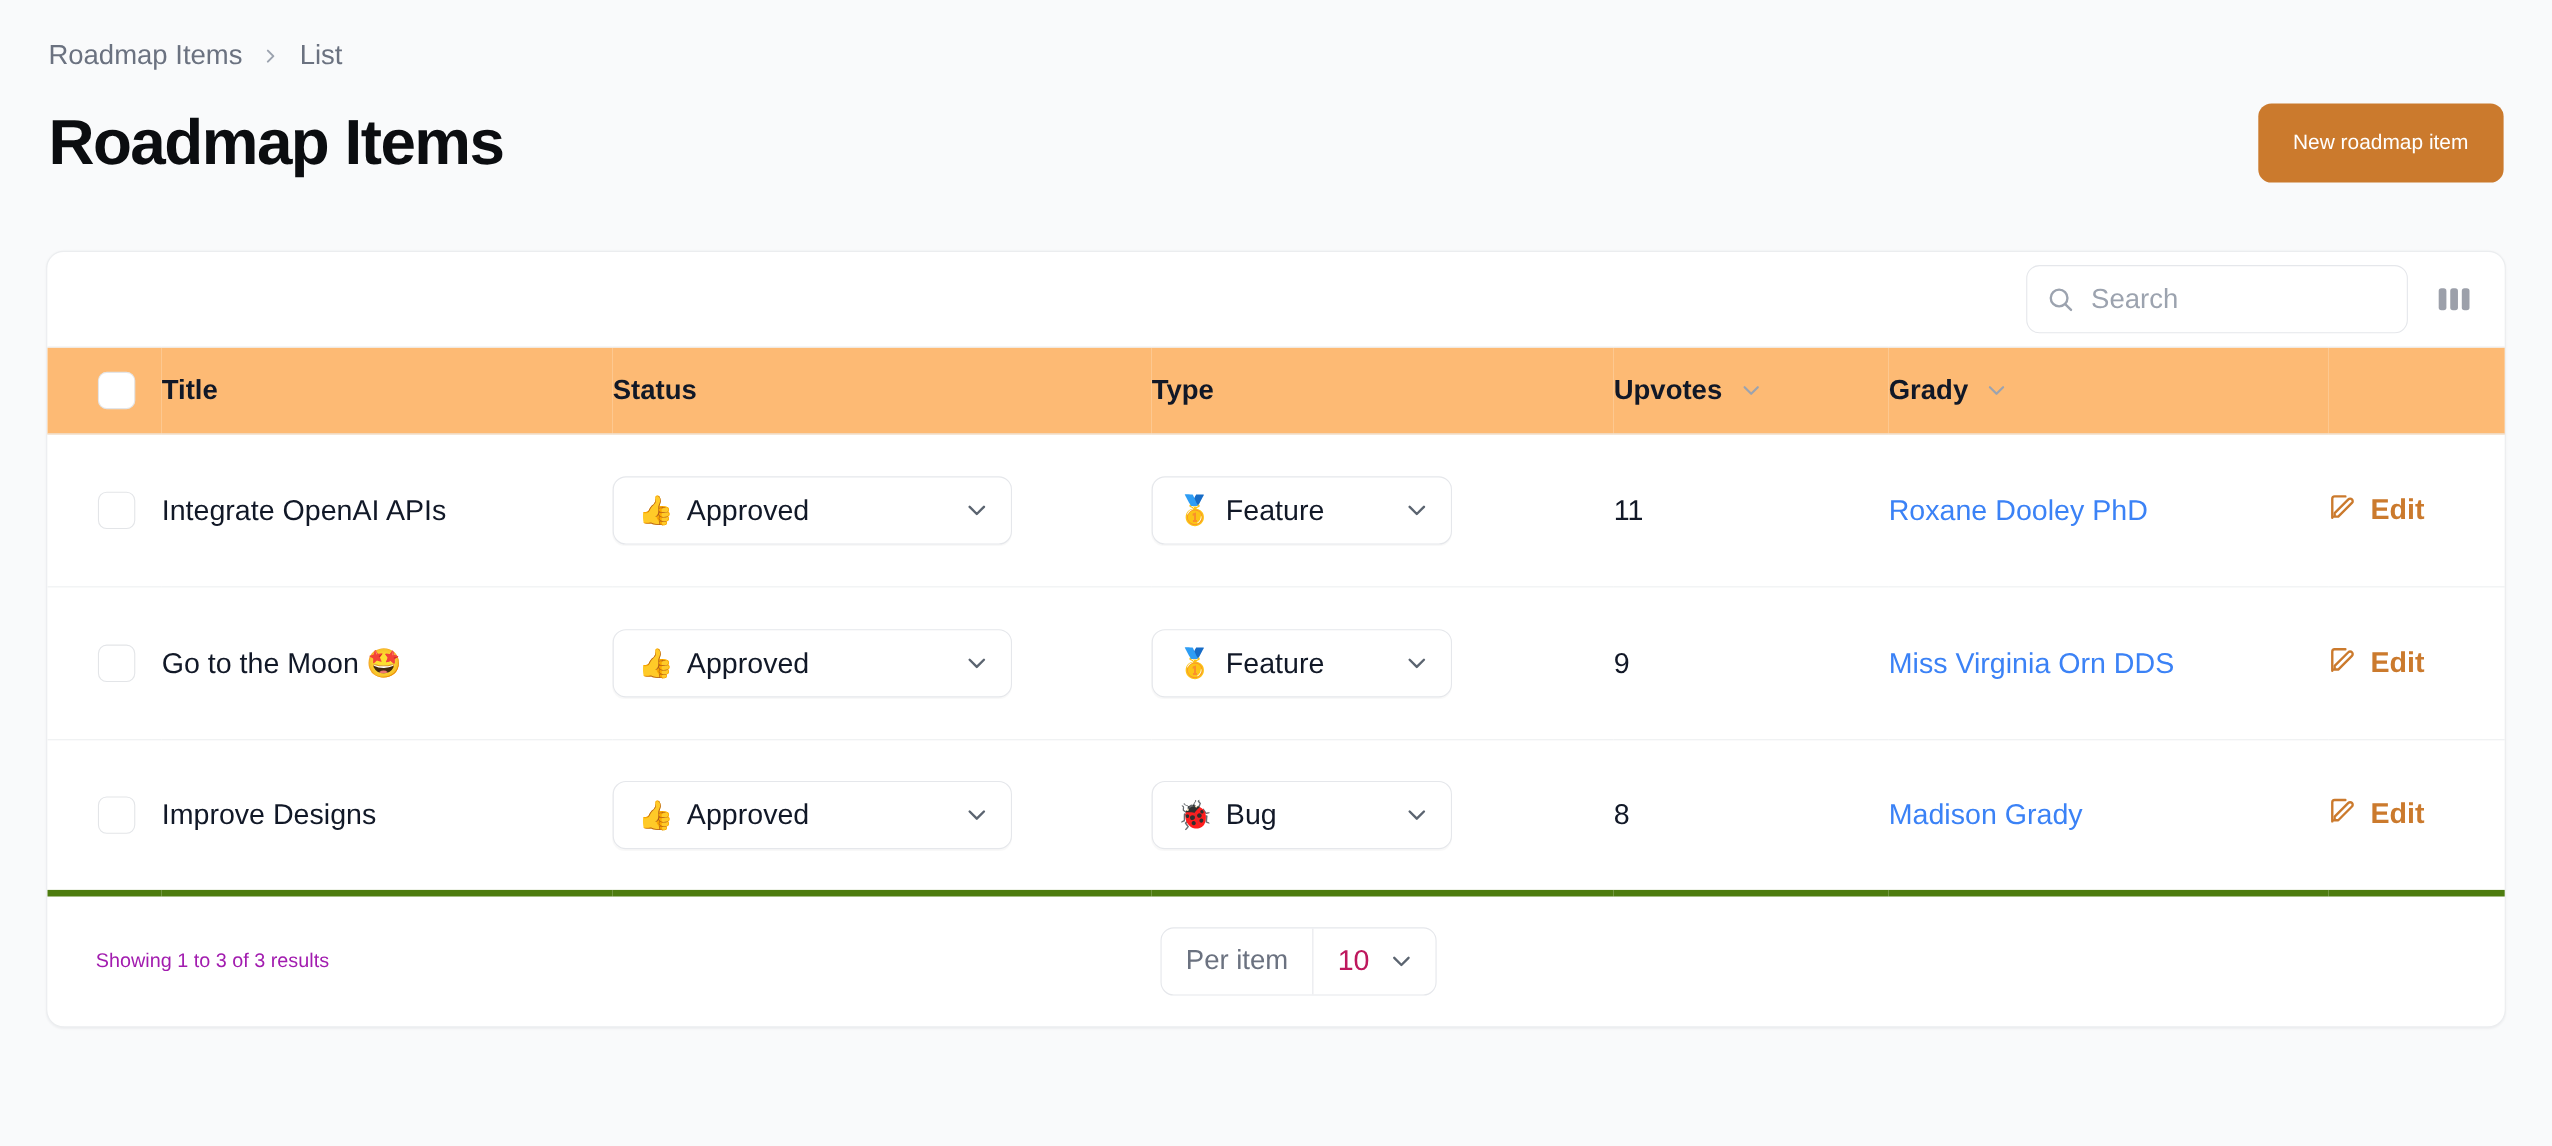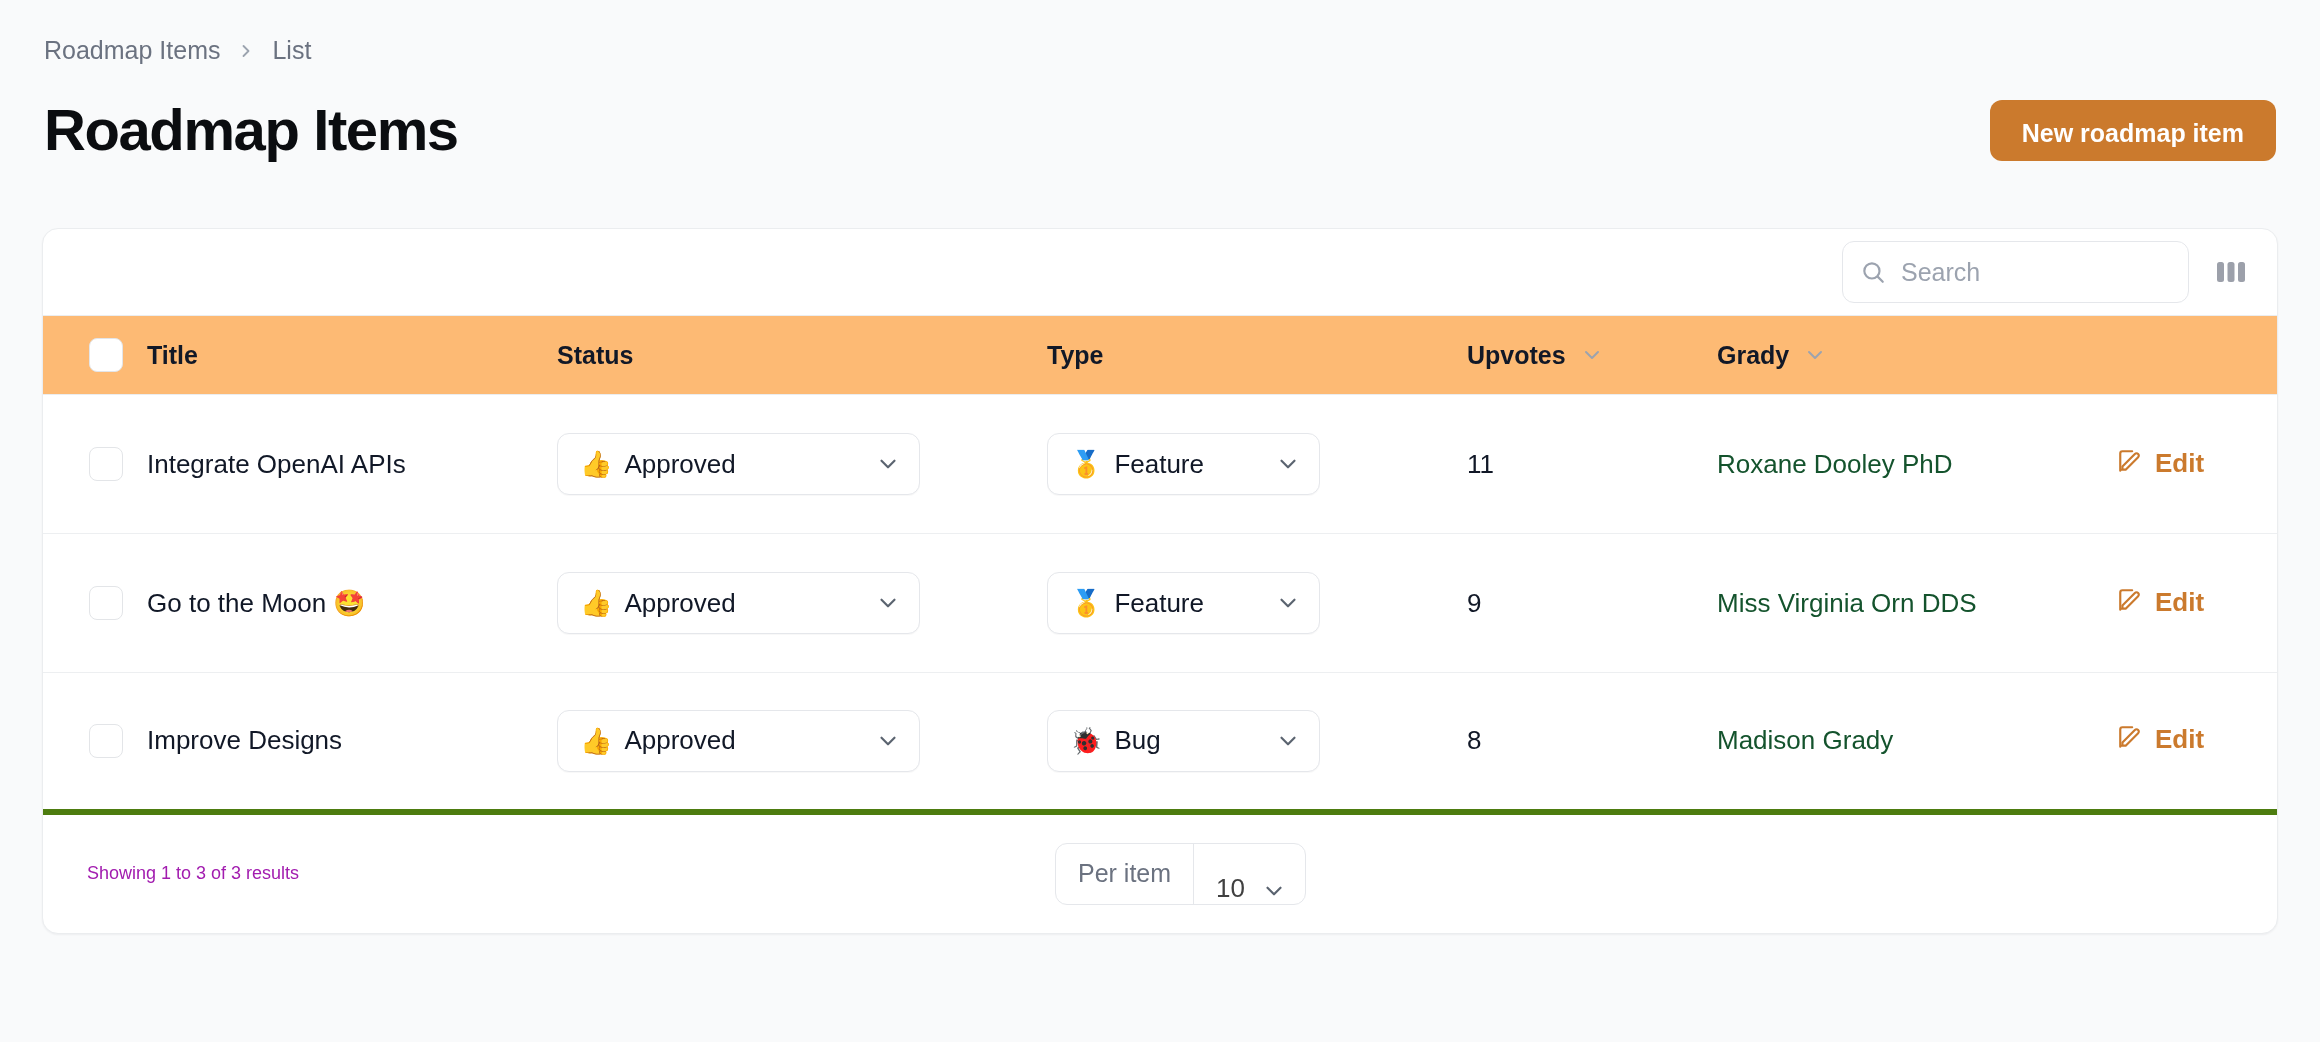--- a/index.html
+++ b/index.html
@@ -28,22 +28,22 @@
     position: absolute; left: 44px; top: 88px;
     width: 2232px; height: 84px;
     display: flex; align-items: center; justify-content: space-between;
   }
   .page-title {
     font-size: 58px; font-weight: 700; color: #0B0D10;
     letter-spacing: -1.4px; line-height: 1;
   }
   .btn-primary {
     background: #CB7A2D; color: #FFFFFF;
-    font-size: 25px; font-weight: 700;
-    padding: 0 32px; height: 61px; line-height: 66px;
+    font-size: 19px; font-weight: 400;
+    padding: 0 32px; height: 72px; line-height: 66px;
     border: none; border-radius: 12px; cursor: pointer;
     white-space: nowrap;
   }
 
   
   .card {
     position: absolute;
     left: 42px; top: 228px;
     width: 2236px;
     background: #FFFFFF;
@@ -142,21 +142,21 @@
   .select-label {
     flex: 1;
     display: flex; align-items: center; gap: 12px;
     font-size: 26px; color: #111827;
     white-space: nowrap;
   }
   .emoji { font-size: 26px; line-height: 1; }
   .chev { display: inline-flex; color: #5B6470; }
 
   .cell-upvotes { font-size: 26px; color: #111827; }
-  .cell-user { font-size: 26px; color: #14532d; }
+  .cell-user { font-size: 26px; color: #3b82f6; }
 
   .edit-link {
     display: inline-flex; align-items: flex-start; gap: 12px;
     color: #CB7A2D; font-size: 26px; font-weight: 600;
     text-decoration: none; cursor: pointer;
   }
   .edit-icon { display: inline-flex; }
 
   
   .card-footer {
@@ -175,23 +175,23 @@
     background: #FFFFFF; overflow: hidden;
   }
   .perpage-label {
     display: flex; align-items: center;
     padding: 0 22px;
     font-size: 25px; color: #6B7280;
     border-right: 1px solid #E5E7EB;
     white-space: nowrap;
   }
   .perpage-value {
-    display: flex; align-items: flex-end; gap: 16px;
+    display: flex; align-items: center; gap: 16px;
     padding: 0 18px 0 22px;
-    font-size: 26px; color: #404040;
+    font-size: 26px; color: #be185d;
     cursor: pointer;
   }
 </style>
 </head>
 <body>
 
 <div class="page">
 
   <nav class="breadcrumb">
     <span class="crumb-link">Roadmap Items</span>

